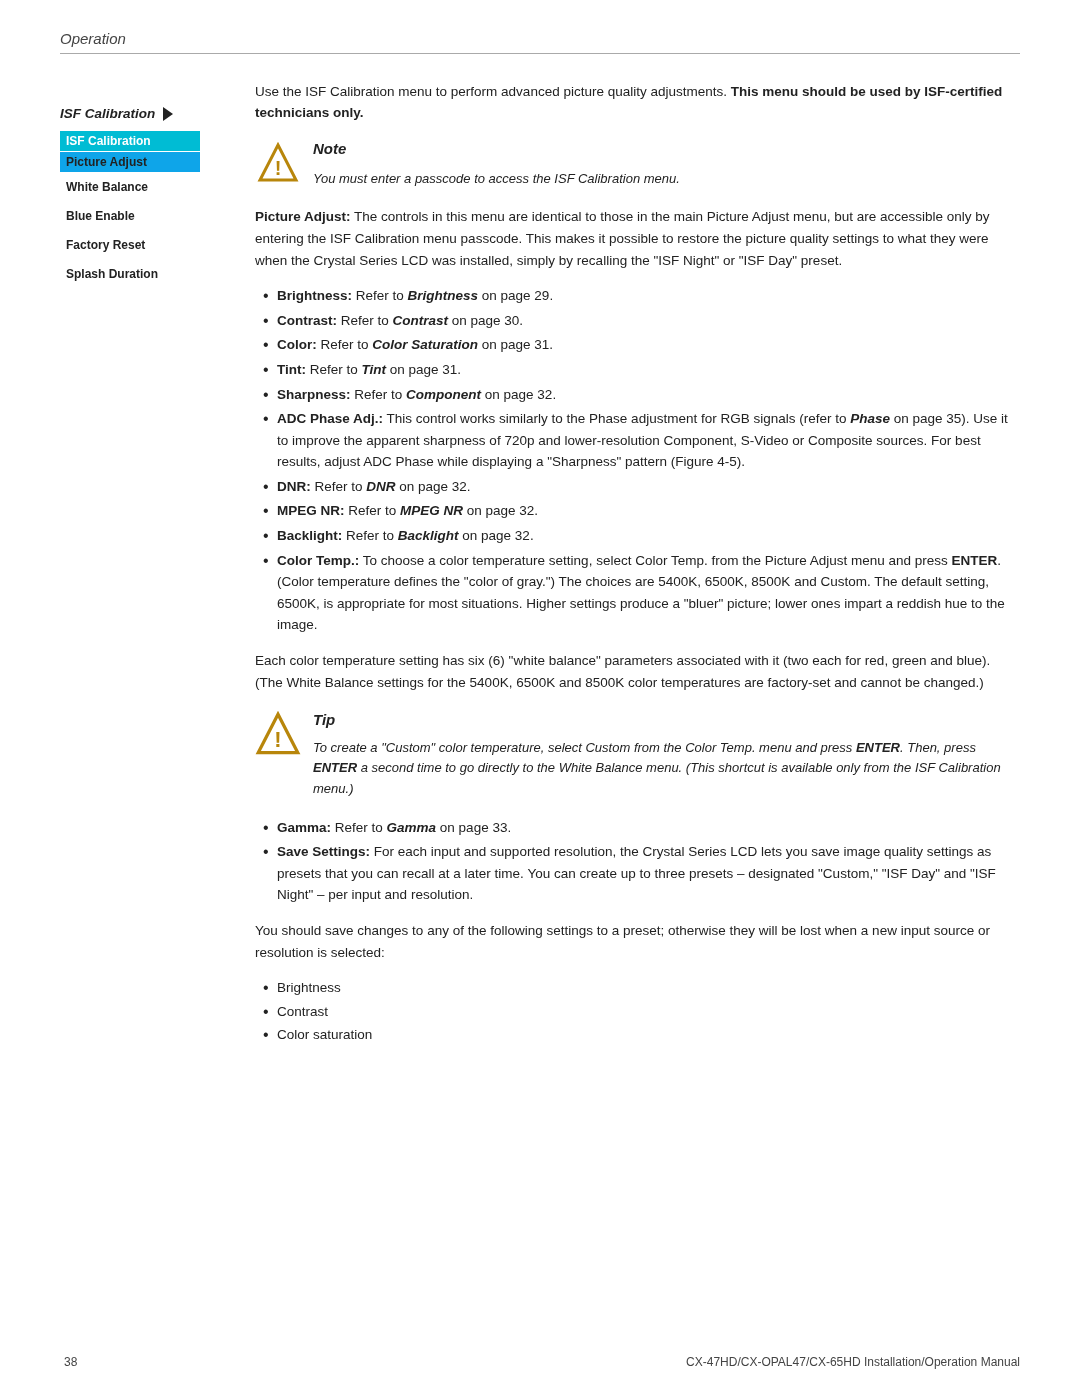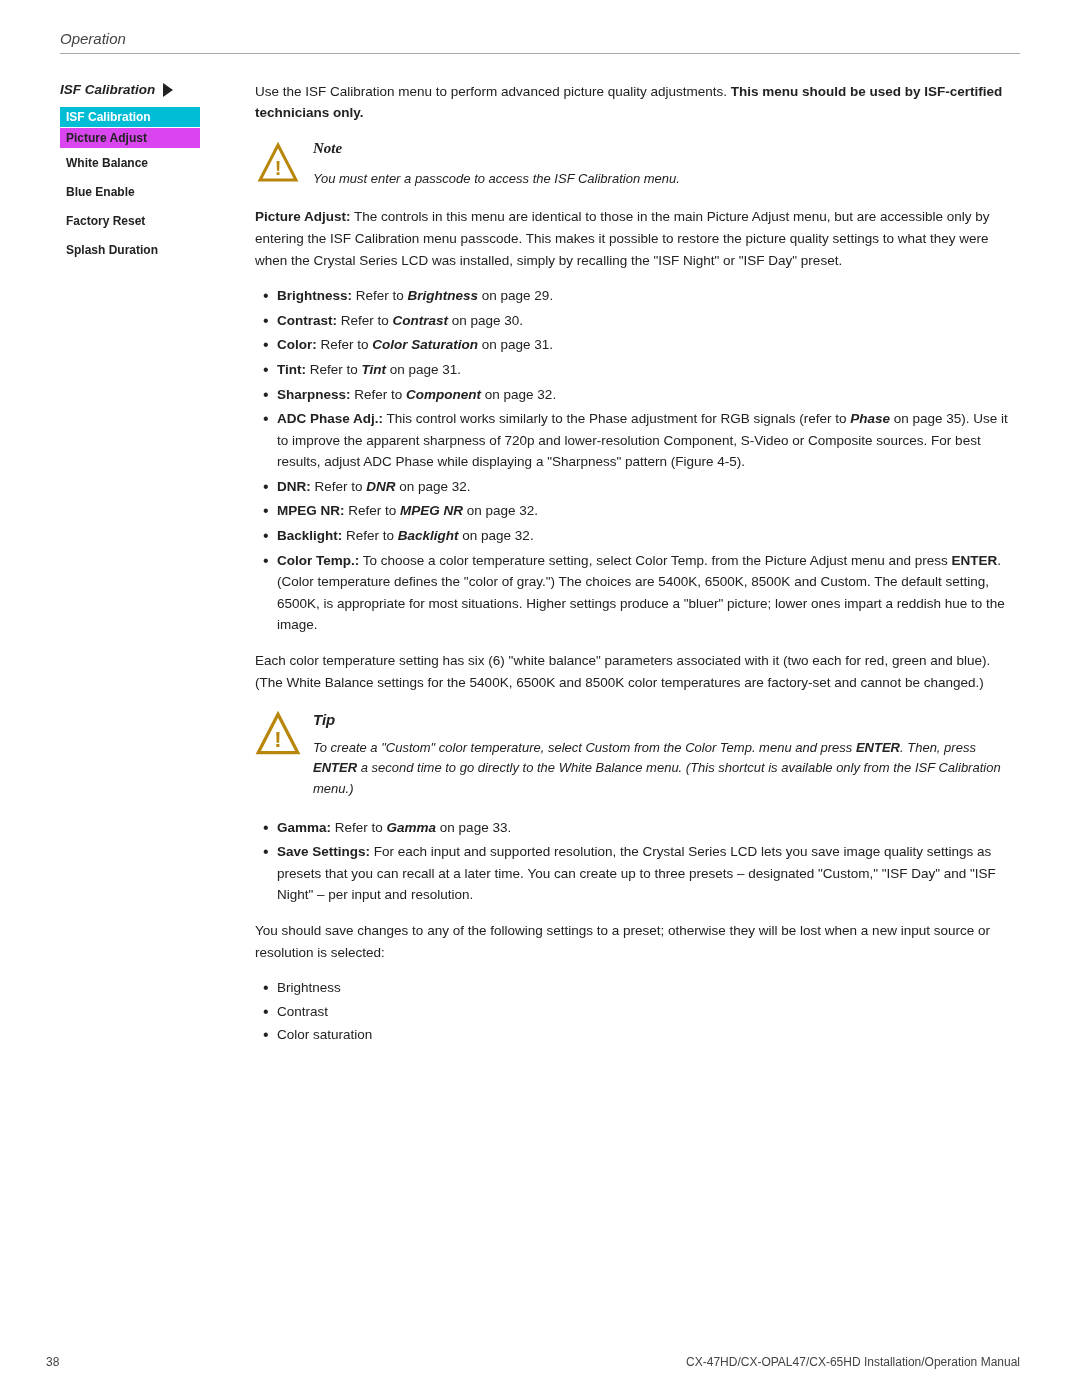--- a/index.html
+++ b/index.html
@@ -30,20 +30,21 @@
       margin-bottom: 28px;
     }
     .main-content {
       display: flex;
       gap: 0px;
     }
     .sidebar {
       width: 165px;
       flex-shrink: 0;
       margin-right: 30px;
+      margin-top: 24px;
     }
     .sidebar-title-row {
       display: flex;
       align-items: center;
       margin-bottom: 10px;
     }
     .sidebar-title-text {
       font-size: 13.5px;
       font-weight: bold;
       font-style: italic;
@@ -69,21 +70,21 @@
       padding: 7px 6px;
       margin-bottom: 1px;
       cursor: pointer;
     }
     .sidebar-item.active-cyan {
       background: #00bcd4;
       color: #fff;
       padding: 3px 6px;
     }
     .sidebar-item.active-yellow {
-      background: #d946ef;
+      background: #0ea5e9;
       color: #222;
       padding: 3px 6px;
     }
     .content-area {
       flex: 1;
     }
     .intro-text {
       font-size: 13.5px;
       color: #222;
       line-height: 1.55;
@@ -109,21 +110,20 @@
     .note-icon svg {
       width: 42px;
       height: 42px;
     }
     .note-label {
       font-size: 15px;
       font-weight: bold;
       font-style: italic;
       color: #222;
       margin-top: 10px;
-      font-family: Liberation Serif, serif;
     }
     .note-text {
       font-size: 13px;
       font-style: italic;
       color: #222;
       margin-top: 12px;
       line-height: 1.5;
     }
     .body-text {
       font-size: 13.5px;
@@ -195,21 +195,21 @@
     .sub-bullet-list li::before {
       content: "•";
       position: absolute;
       left: 8px;
       font-size: 16px;
       line-height: 1.4;
     }
     .footer {
       position: absolute;
       bottom: 28px;
-      left: 46px;
+      left: 64px;
       right: 60px;
       display: flex;
       justify-content: space-between;
       align-items: flex-start;
     }
     .footer-page {
       font-size: 12px;
       color: #444;
     }
     .footer-title {

